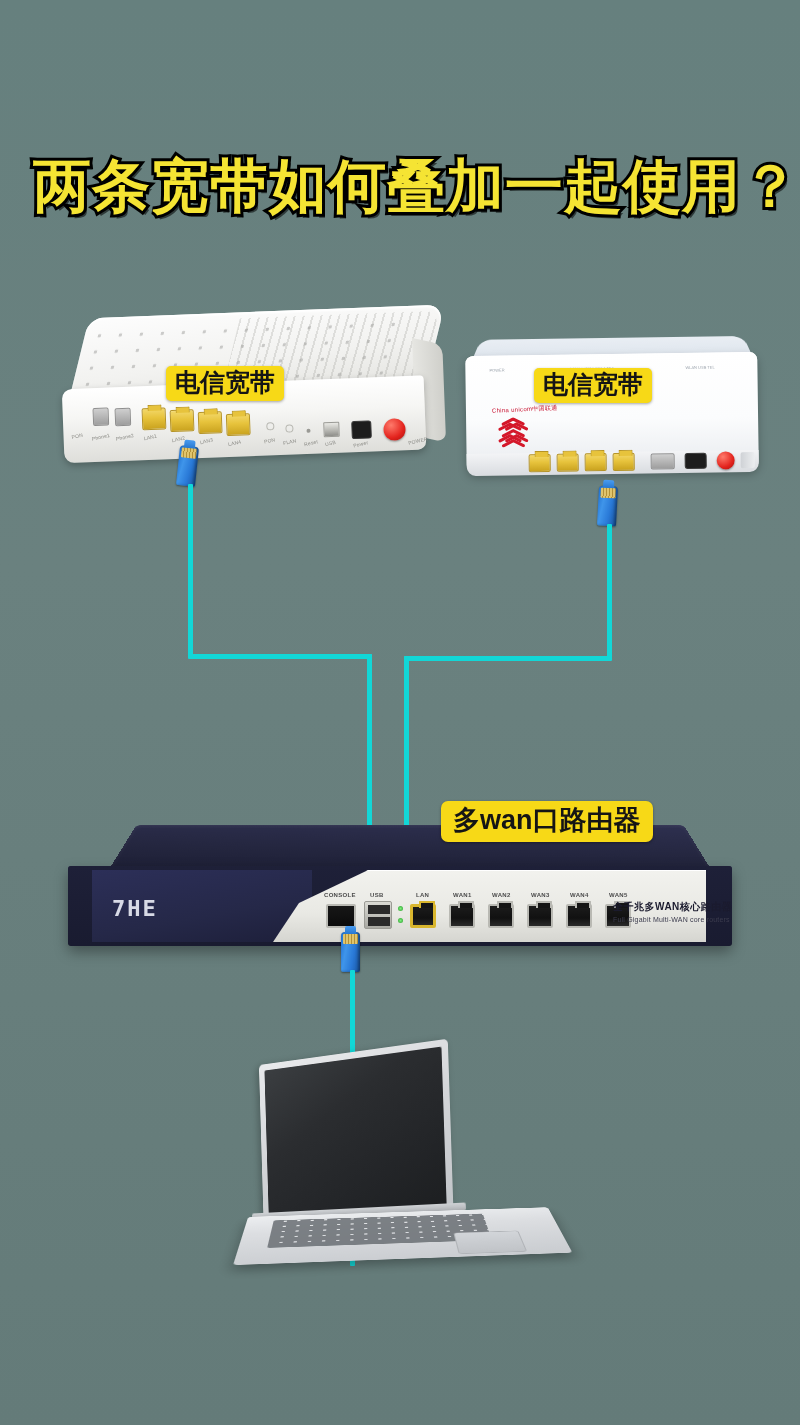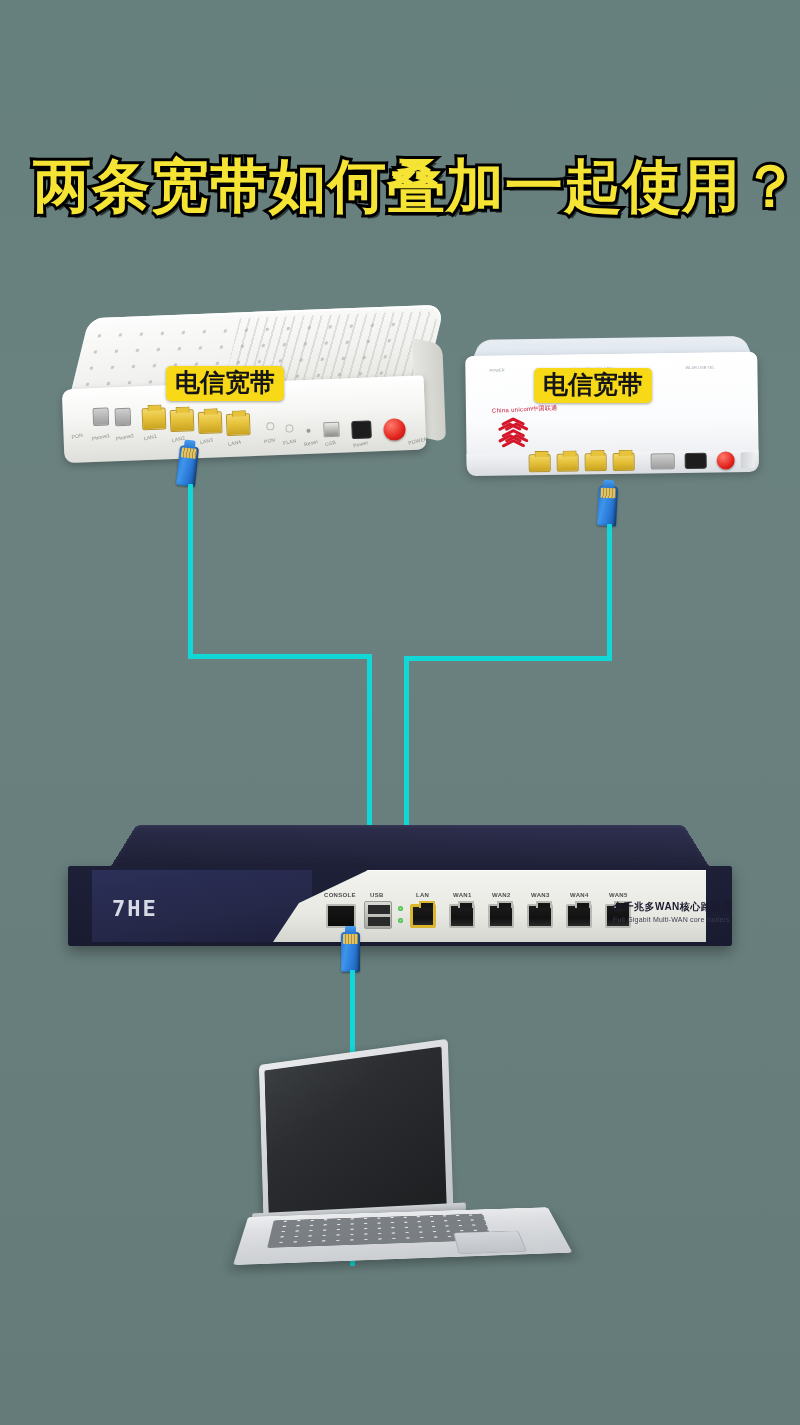--- a/index.html
+++ b/index.html
@@ -447,20 +447,21 @@
     <div class="rlabel" style="left:502px;">WAN4</div>
     <div class="rport" style="left:498px;"></div>
     <div class="rlabel" style="left:541px;">WAN5</div>
     <div class="rport" style="left:537px;"></div>
 
     <div class="modeltext">
       <div class="cn">全千兆多WAN核心路由器</div>
       <div class="en">Full Gigabit Multi-WAN core routers</div>
     </div>
   </div>
+  <div class="abs badge" id="badge-router">多wan口路由器</div>
 
   <div class="abs rj45 down" style="left:341px; top:932px;">
     <div class="clip"></div>
       <div class="gold"></div>
   </div>
   <div class="abs cable cable-v" style="left:350px; top:970px; height:128px;"></div>
   <div class="abs rj45" style="left:341px; top:1096px;">
     <div class="clip"></div>
       <div class="gold"></div>
   </div>

